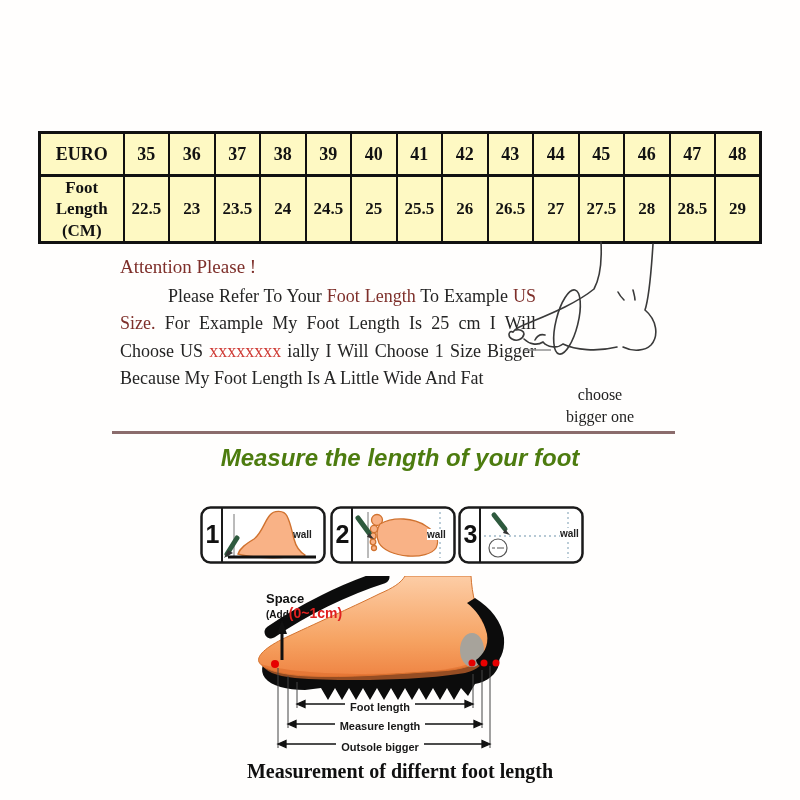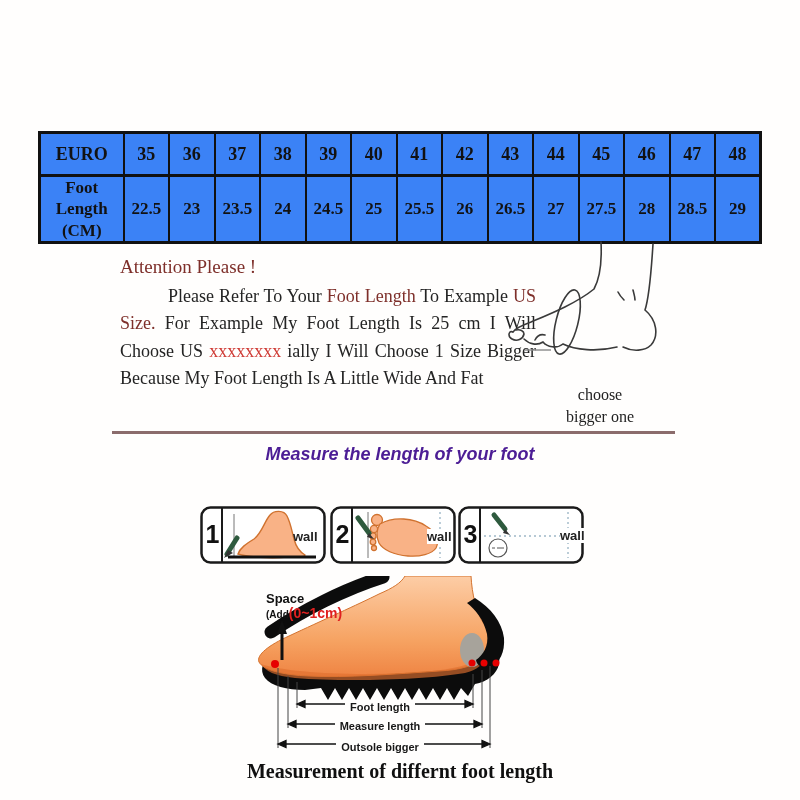--- a/index.html
+++ b/index.html
@@ -9,43 +9,43 @@
   .center{left:0;width:800px;text-align:center;}
 
   .title{top:18px;font-size:36px;font-weight:bold;letter-spacing:1px;color:#111;}
   .subtitle{top:84px;font-size:18px;font-weight:bold;color:#171717;}
   .maroon{color:#7e2f2a;}
   .red{color:#cf3a34;}
 
   table.size{position:absolute;left:38px;top:131px;width:724px;border-collapse:collapse;
              table-layout:fixed;border:3px solid #111;}
   table.size td{border:2px solid #111;text-align:center;vertical-align:middle;
-                font-weight:bold;color:#121212;background:#3b82f6;padding:0;}
+                font-weight:bold;color:#121212;background:#fef9c3;padding:0;}
   tr.r1 td{height:40px;font-size:18px;border-bottom-width:3px;}
   tr.r2 td{height:62px;font-size:17px;}
   td.rowlabel{font-size:15px;line-height:1.25;}
 
   .attention{left:120px;top:256px;width:416px;font-size:18px;}
   .attn-head{color:#7e2f2a;font-size:19px;}
   .attn-body{margin-top:5px;text-align:justify;text-align-last:left;text-indent:48px;
              line-height:1.52;color:#242424;}
 
   .choose-bigger{left:540px;top:384px;width:120px;text-align:center;font-size:16px;
                  line-height:1.35;color:#222;}
 
   .divider{left:112px;top:431px;width:563px;height:3px;background:#8b6c6c;}
 
   .measure-heading{top:444px;font-family:"Liberation Sans", sans-serif;font-style:italic;
-                   font-weight:bold;font-size:18px;color:#4c1d95;}
+                   font-weight:bold;font-size:24px;color:#4d7c0f;}
 
   .panel{position:absolute;top:506px;width:126px;height:58px;}
   .panel-num{position:absolute;top:14px;left:4px;width:17px;text-align:center;
              font-family:"Liberation Sans", sans-serif;font-weight:bold;font-size:25px;color:#111;}
   .wall{position:absolute;font-family:"Liberation Sans", sans-serif;font-weight:bold;
-        font-size:13px;color:#222;text-align:right;}
+        font-size:10px;color:#222;text-align:right;}
 
   .space-label{left:266px;top:592px;font-family:"Liberation Sans", sans-serif;line-height:1.05;}
   .space-l1{font-weight:bold;font-size:13px;color:#111;}
   .space-l2{font-weight:bold;font-size:10px;color:#111;}
   .space-l2 .big{font-size:14px;color:#e02020;}
 
   .arrow-label-row{left:225px;width:310px;text-align:center;
                    font-family:"Liberation Sans", sans-serif;}
   .arrow-label-row span{display:inline-block;background:#fffefd;padding:0 5px;
                         font-weight:bold;font-size:11px;color:#181818;}

